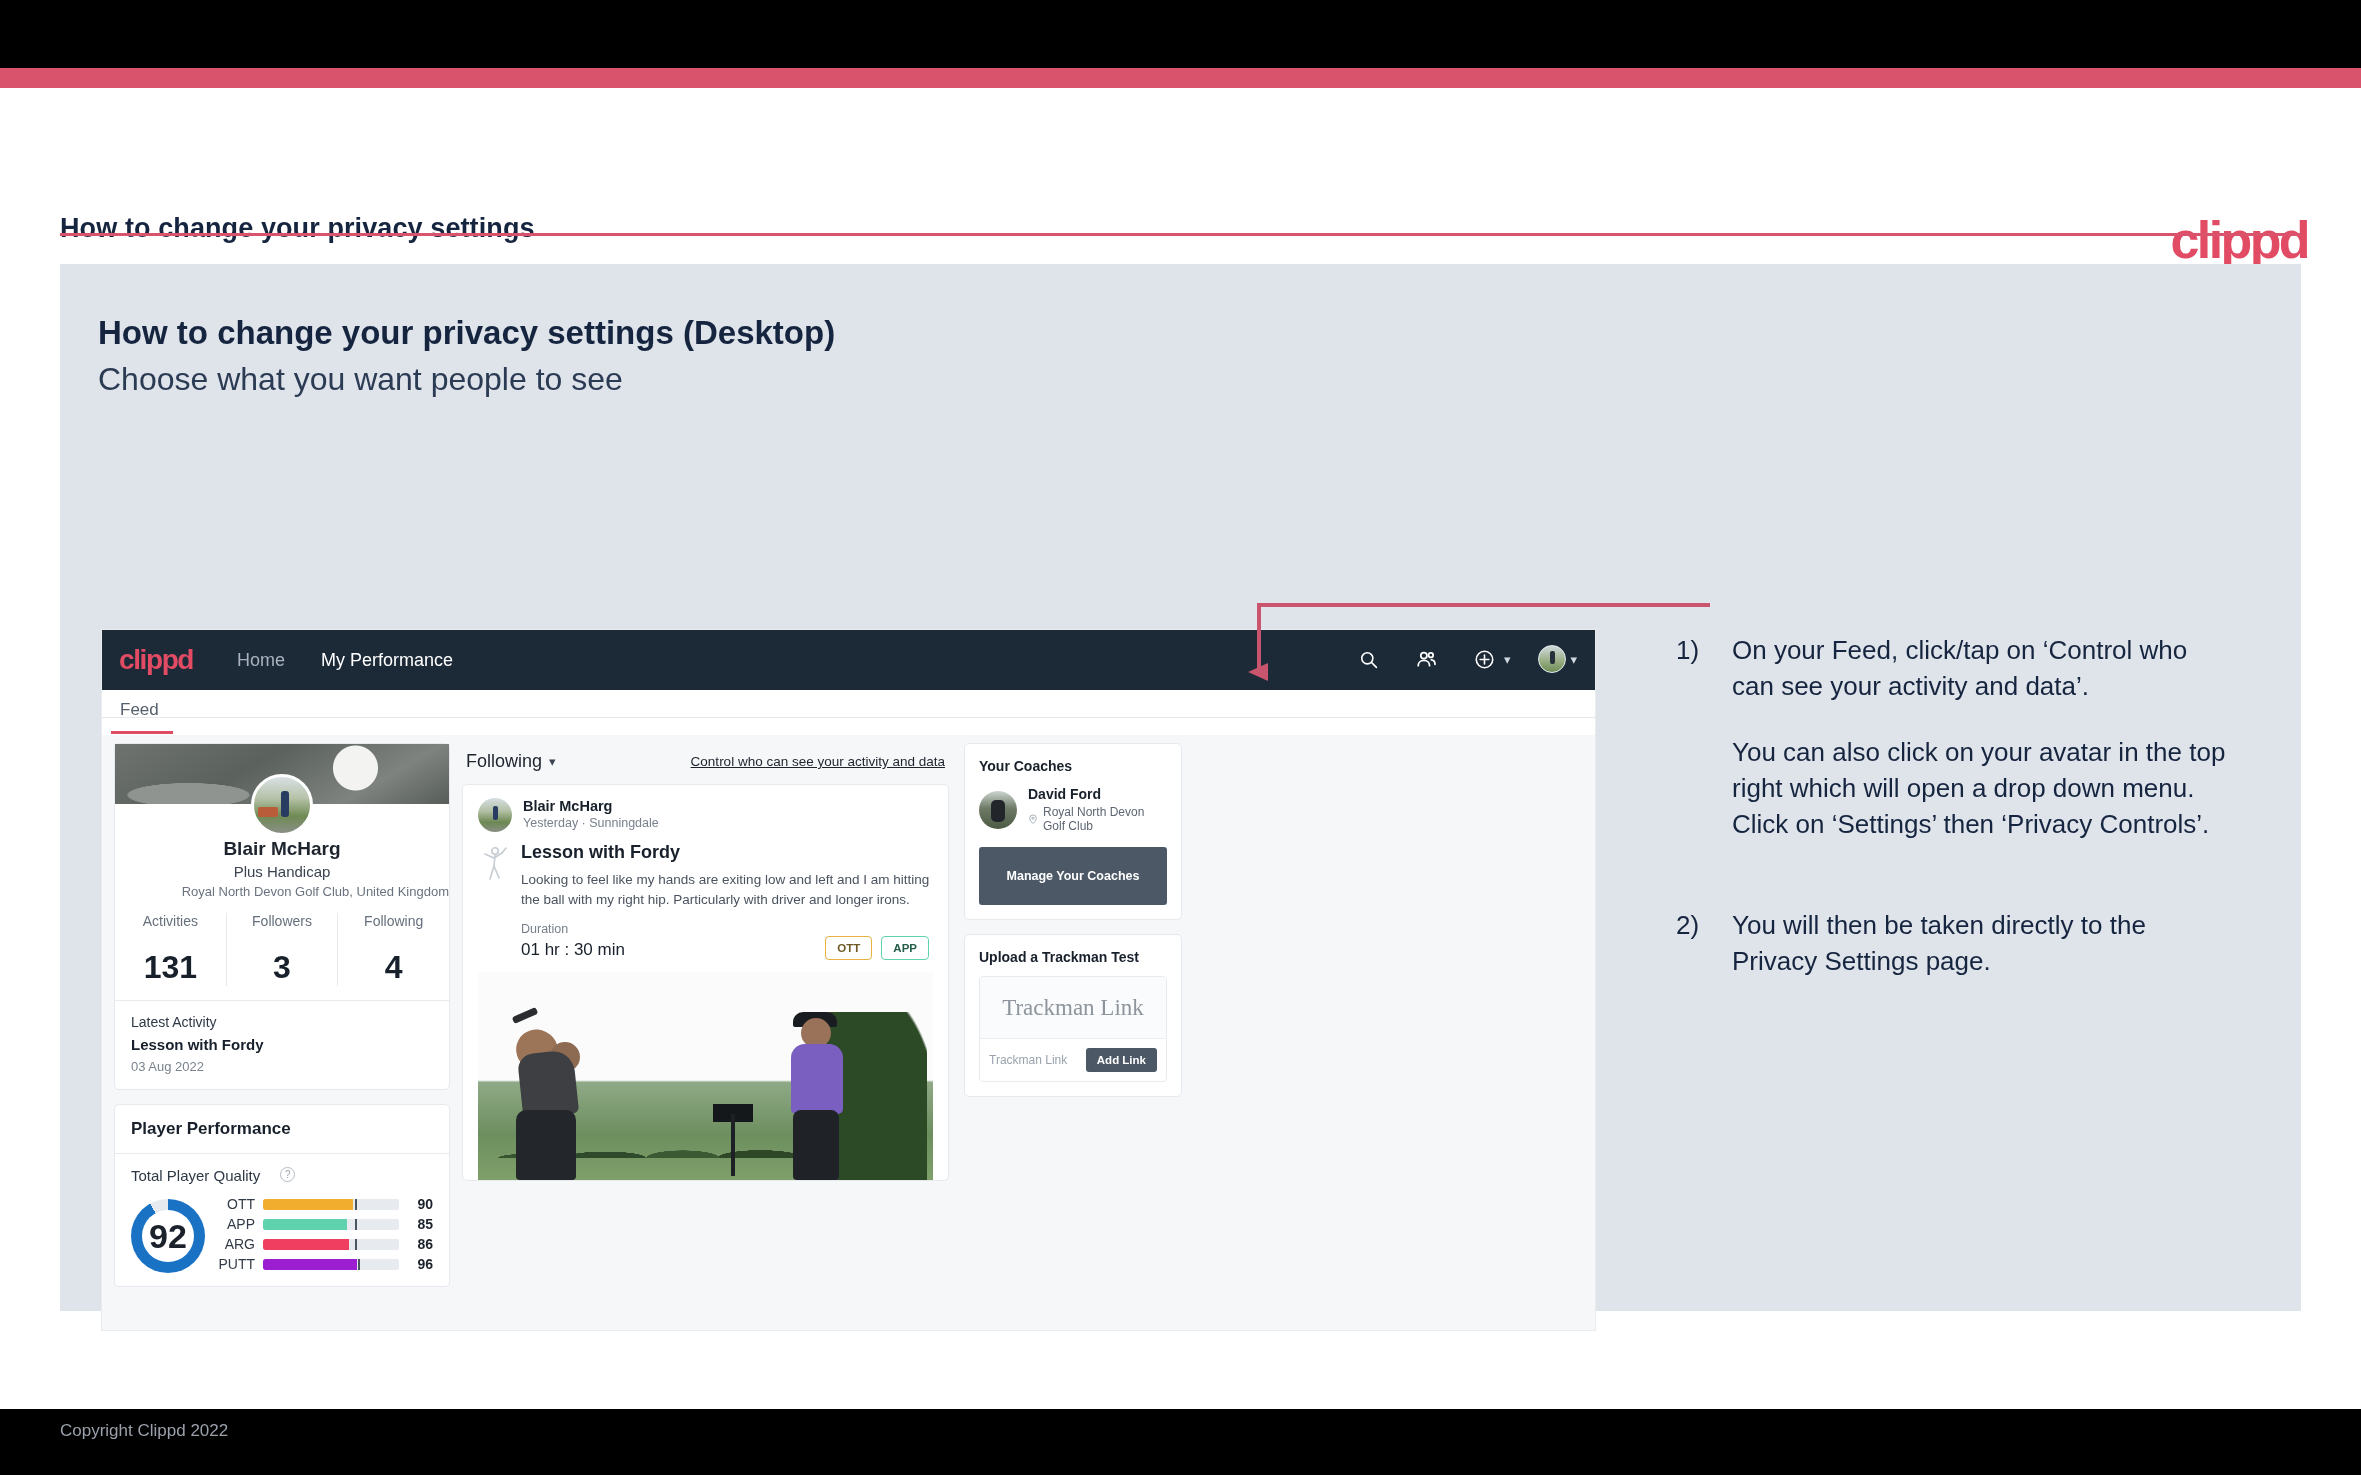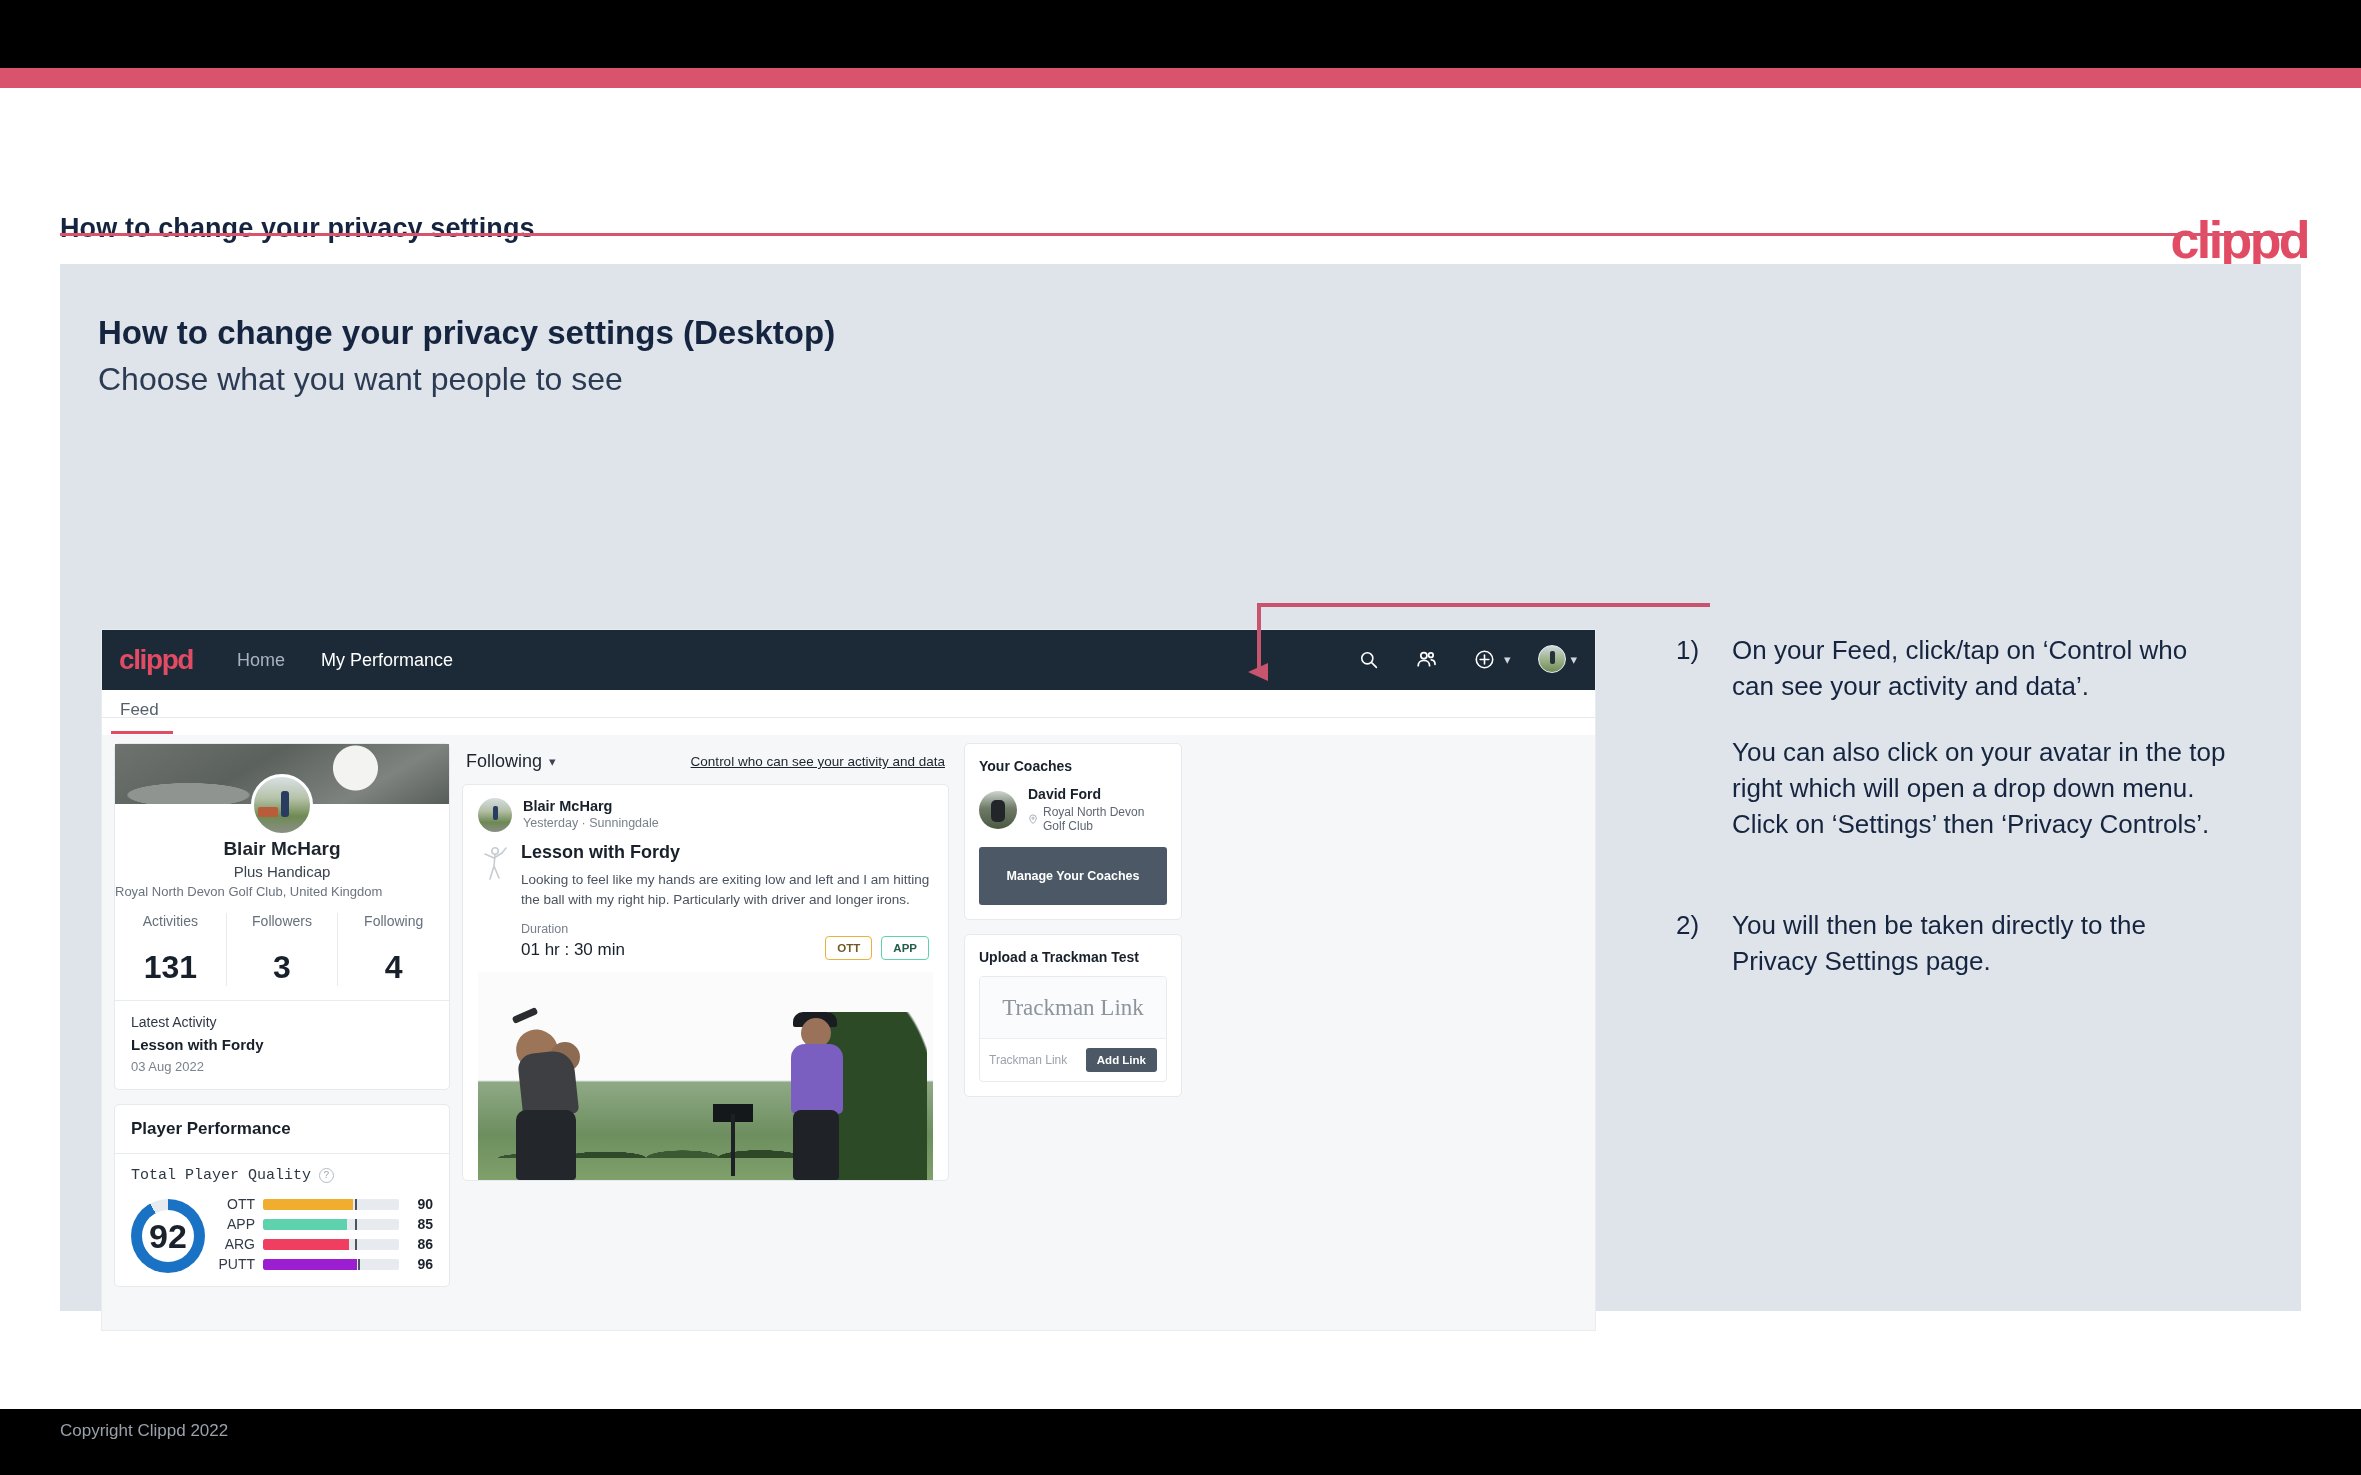--- a/index.html
+++ b/index.html
@@ -131,36 +131,36 @@
   .profile-avatar::after{
     content:""; position:absolute; left:27px; top:14px; width:8px; height:26px;
     background:#283b60; border-radius:3px;
   }
   .profile-avatar::before{
     content:""; position:absolute; left:4px; top:30px; width:20px; height:10px;
     background:#b85c3a; border-radius:2px;
   }
   .pname { text-align:center; margin-top:34px; font-size:19px; font-weight:700; color:#1d242e; }
   .phandicap { text-align:center; margin-top:3px; font-size:15px; color:#3a434f; }
-  .pclub { text-align:left; margin-top:4px; font-size:13px; color:#6a737f; }
+  .pclub { text-align:right; margin-top:4px; font-size:13px; color:#6a737f; }
   .pstats { display:flex; margin-top:14px; }
   .pstat { flex:1; text-align:center; }
   .pstat + .pstat { border-left:1px solid #e8ebee; }
   .pstat-label { font-size:14px; color:#66707c; }
   .pstat-value { font-size:32px; font-weight:700; color:#18202b; margin-top:20px; }
   .divider { height:1px; background:#e8ebee; margin-top:14px; }
   .latest { padding:13px 16px 15px 16px; }
   .latest-h { font-size:14px; color:#2e3845; }
   .latest-t { font-size:15px; font-weight:700; color:#18202b; margin-top:6px; }
   .latest-d { font-size:13px; color:#7a838e; margin-top:6px; }
 
   .perf-head { padding:14px 16px; font-size:17px; font-weight:700; color:#18202b;
                border-bottom:1px solid #e8ebee; }
   .perf-body { padding:13px 16px 10px 16px; }
-  .tpq { display:flex; align-items:center; gap:8px; font-size:15px; color:#2e3845;font-family:Liberation Mono, monospace; }
+  .tpq { display:flex; align-items:flex-start; gap:20px; font-size:15px; color:#2e3845; }
   .q-mark {
     width:15px; height:15px; border-radius:50%; border:1.4px solid #b4bcc5;
     font-size:10px; color:#9aa3ad; display:flex; align-items:center; justify-content:center;
   }
   .perf-row { display:flex; align-items:center; margin-top:12px; gap:10px; }
   .donut {
     width:74px; height:74px; border-radius:50%;
     background: conic-gradient(#1a72c4 0% 92%, #e7eaee 92% 100%);
     display:flex; align-items:center; justify-content:center; position:relative;
   }

